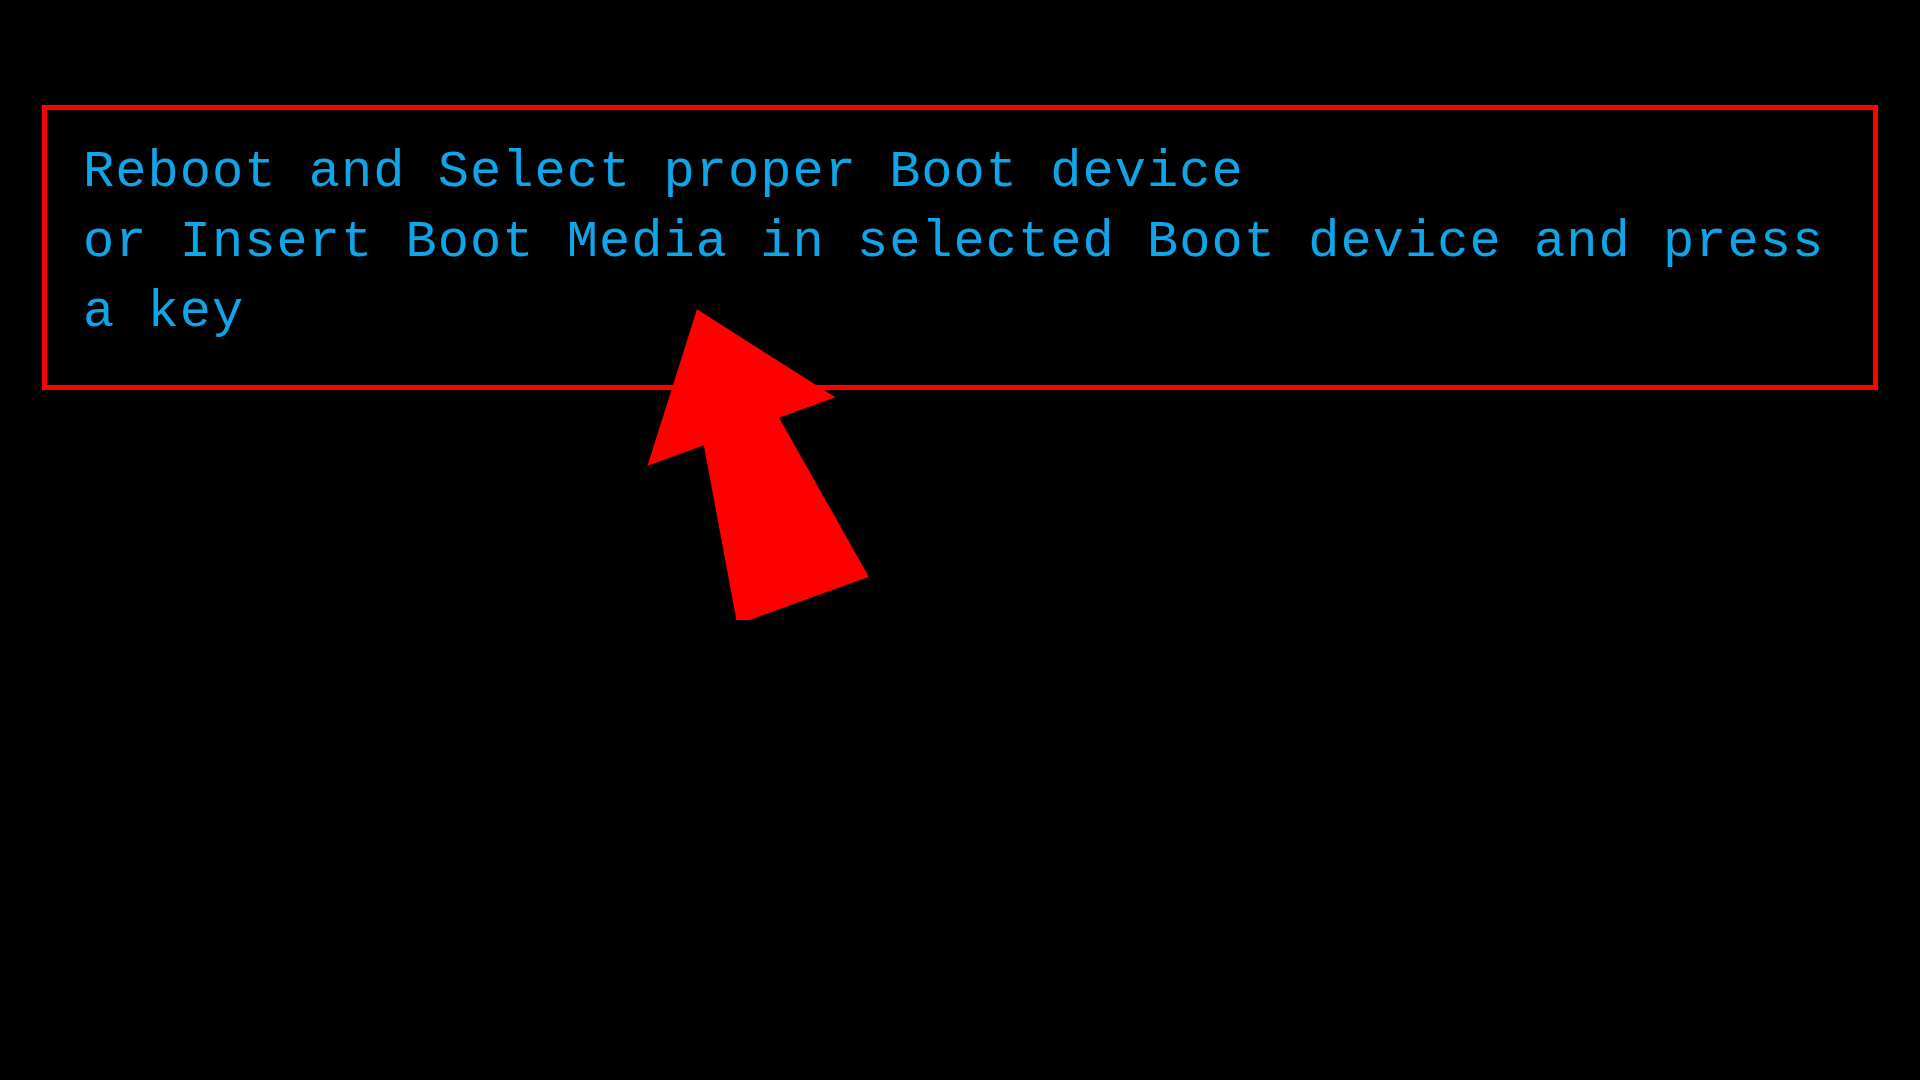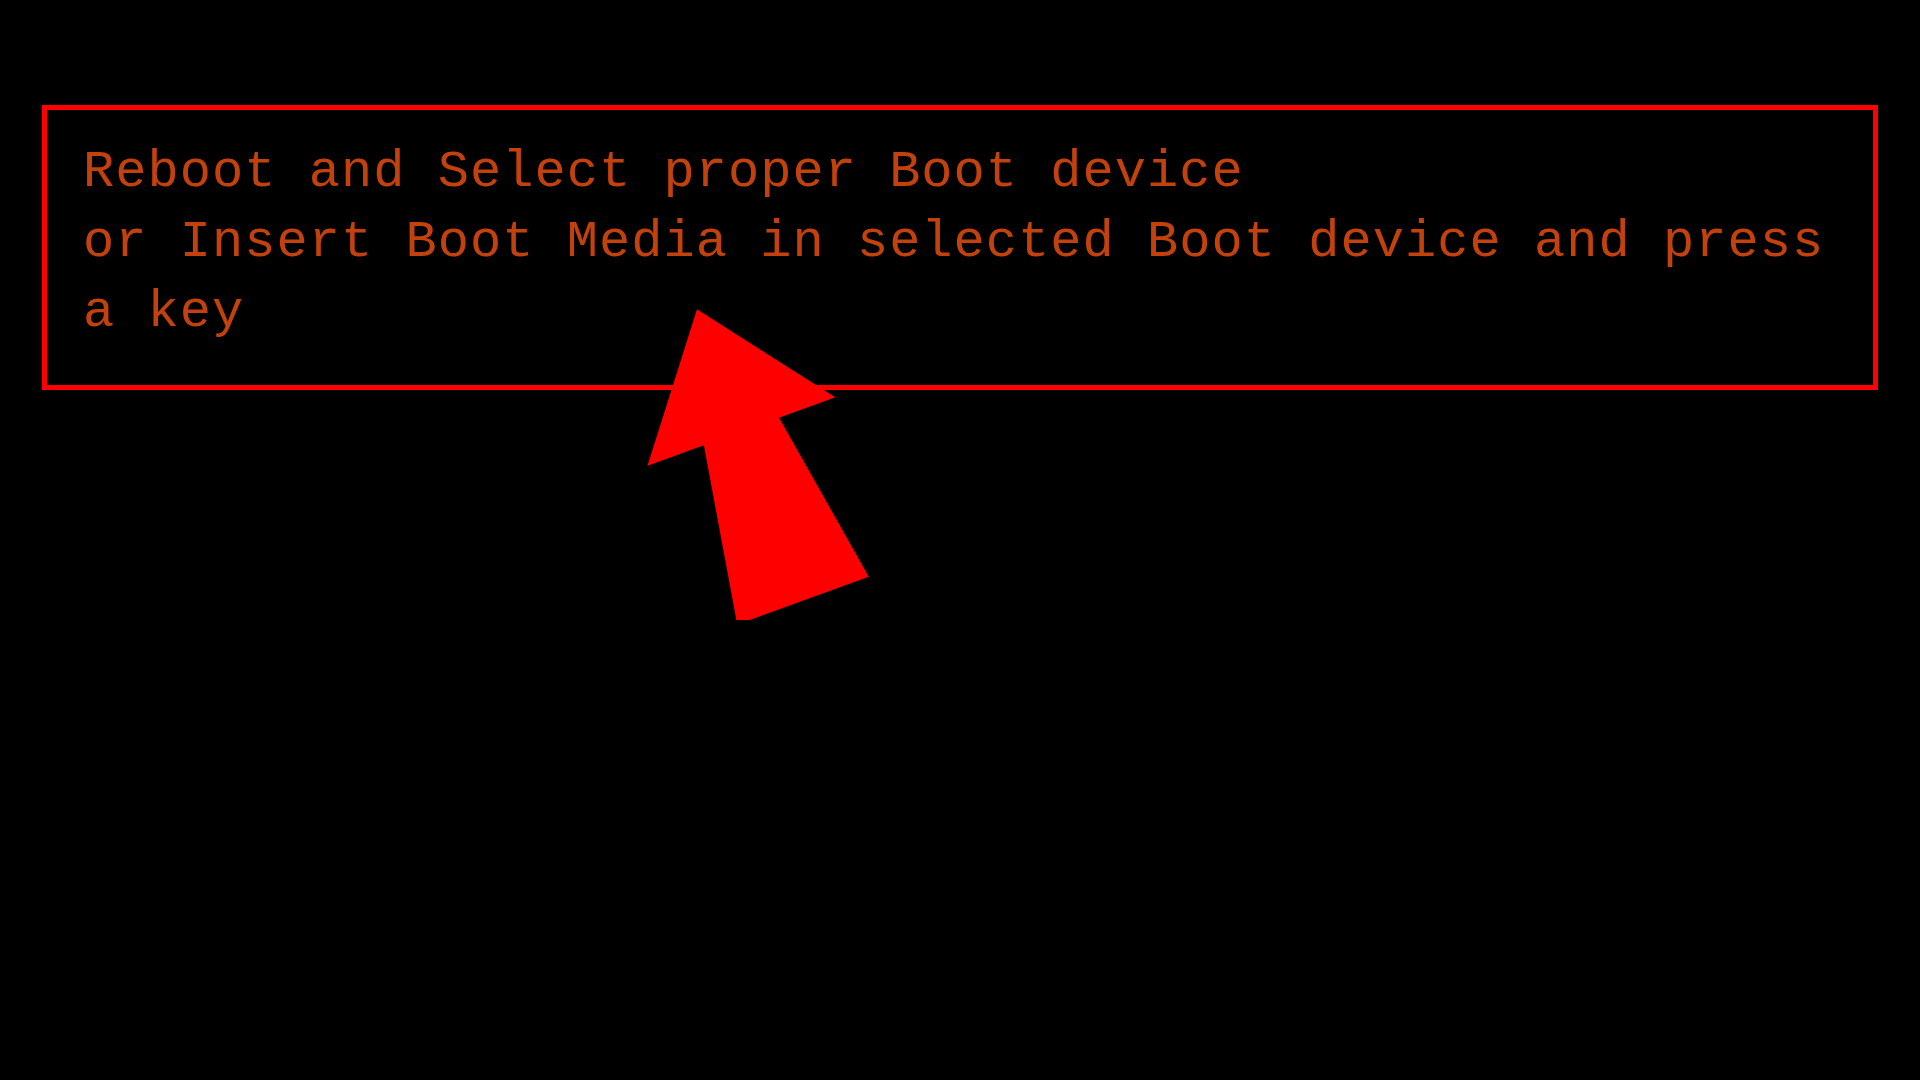--- a/index.html
+++ b/index.html
@@ -29,21 +29,21 @@
       left: 42px;
       right: 42px;
       border: 5px solid #ff0000;
       padding: 28px 36px 36px 36px;
       background: #000;
     }
 
     .message-text {
       font-family: 'Courier New', Courier, monospace;
       font-size: 52px;
-      color: #c2410c;
+      color: #0ea5e9;
       line-height: 1.35;
       font-weight: normal;
       letter-spacing: 0.02em;
     }
 
     .arrow-container {
       position: absolute;
       top: 295px;
       left: 50%;
       transform: translateX(-50%);

